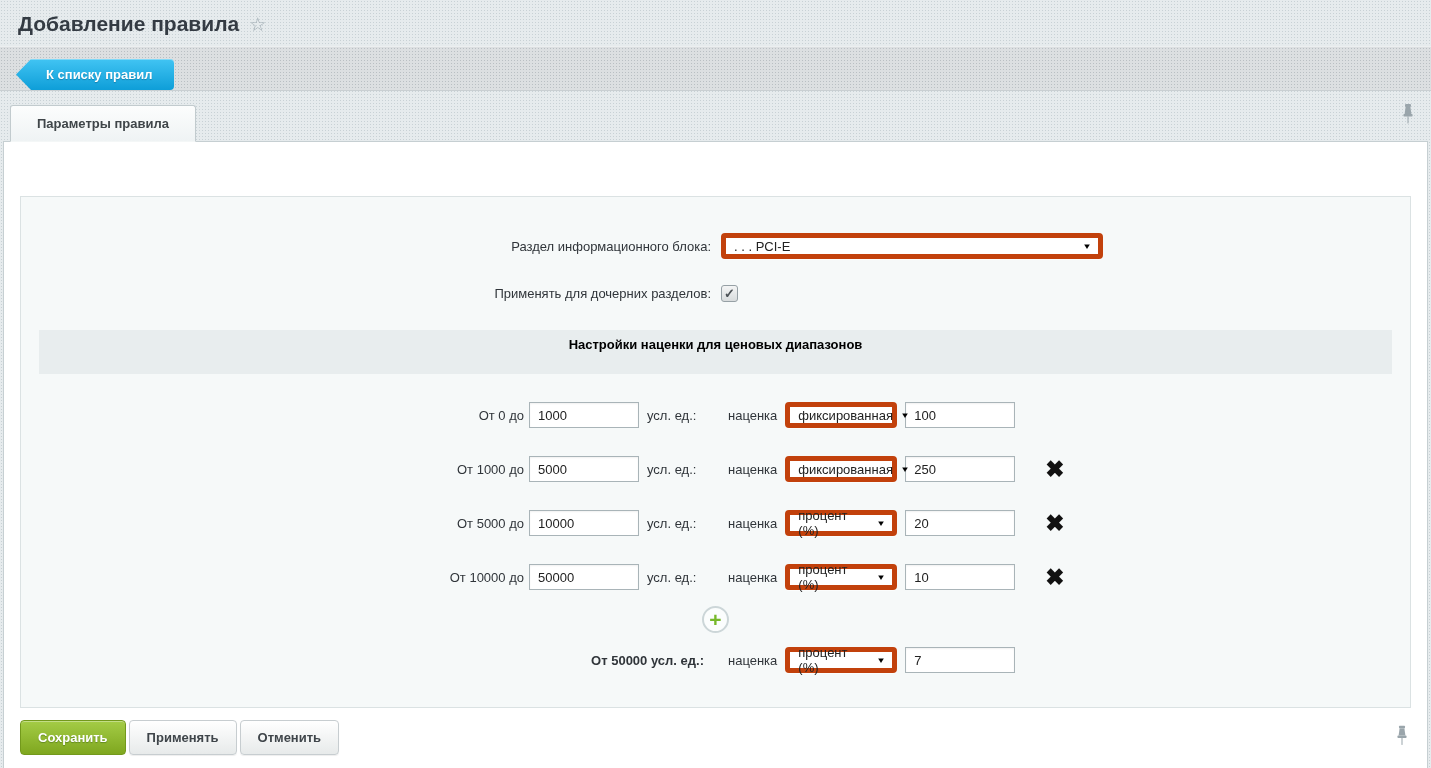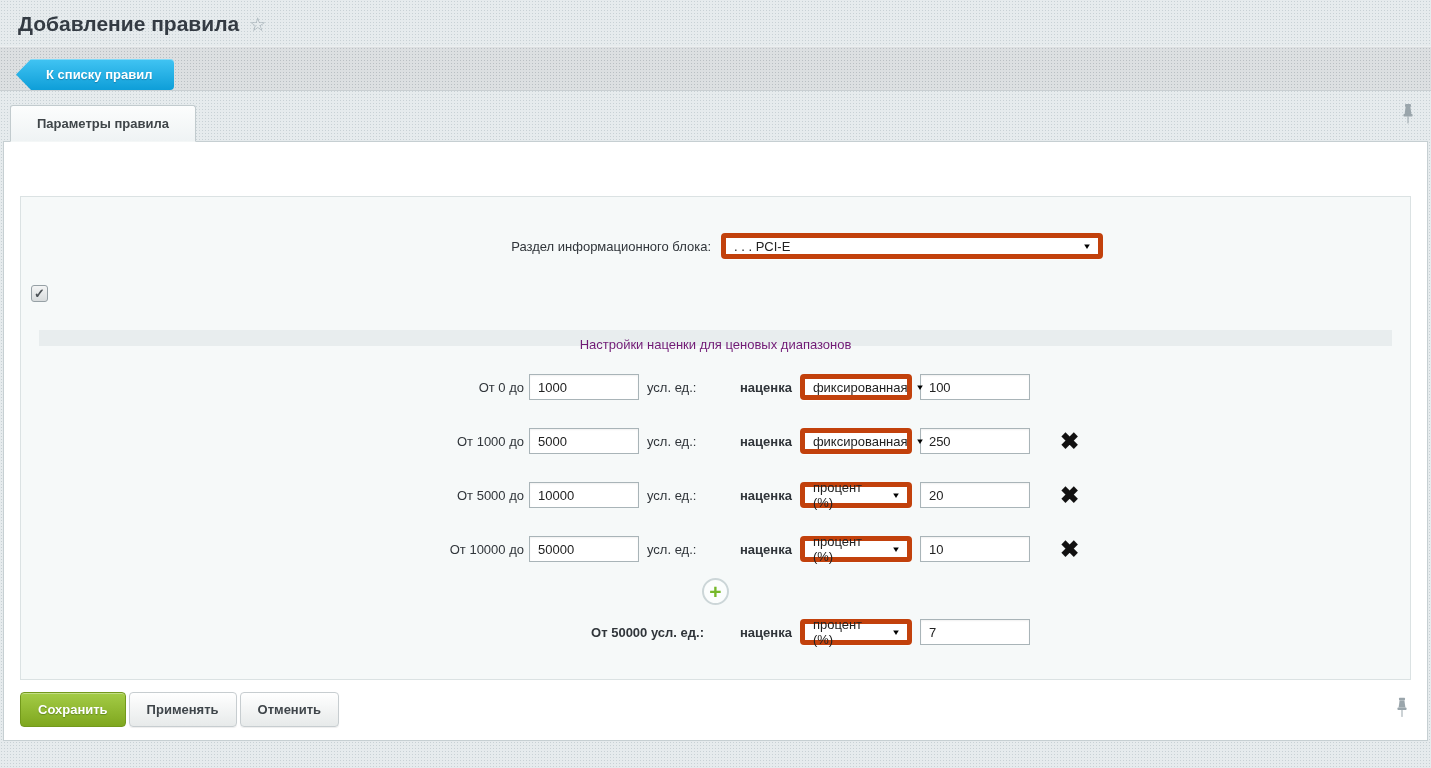--- a/index.html
+++ b/index.html
@@ -73,29 +73,29 @@
   .big-select { width: 382px; margin-left: 10px; }
 
   .checkbox {
     width: 17px; height: 17px; margin-left: 10px; border: 1px solid #96a0a5; border-radius: 3px;
     background: linear-gradient(#f4f5f5, #d8dcdd); cursor: pointer;
     display: flex; align-items: center; justify-content: center;
   }
   .checkbox .check { font-size: 13px; font-weight: bold; color: #4d5357; line-height: 1; }
 
   .section-bar {
-    margin: 28px 18px 0; height: 16px; line-height: 30px; background: #e8edee;
-    text-align: center; font-size: 13px; font-weight: normal; color: #701a75;
+    margin: 28px 18px 0; height: 44px; line-height: 30px; background: #e8edee;
+    text-align: center; font-size: 13px; font-weight: bold; color: #000000;
   }
 
   .price-row { display: flex; align-items: center; margin-top: 28px; font-size: 13px; }
   .range-label { width: 508px; text-align: right; padding-right: 5px; flex: none; }
   .range-input { width: 110px; flex: none; }
   .units { margin-left: 8px; width: 57px; flex: none; }
-  .markup-word { margin-left: 36px; flex: none; font-weight: bold; }
+  .markup-word { margin-left: 24px; flex: none; }
   .type-select { width: 112px; margin-left: 8px; flex: none; }
   .value-input { width: 110px; margin-left: 8px; flex: none; }
   .remove-btn {
     margin-left: 30px; border: none; background: transparent; cursor: pointer;
     font-size: 23px; font-weight: bold; color: #111; line-height: 1; padding: 0;
   }
   .last-label { width: 683px; text-align: right; flex: none; font-weight: bold; }
 
   .add-row-wrap { display: flex; justify-content: center; margin-top: 16px; }
   .add-btn {
@@ -150,20 +150,21 @@
 
       <div class="form-row">
         <span class="flabel">Раздел информационного блока:</span>
         <div class="selectbox big-select">
           <span>. . . PCI-E</span>
           <span class="arrow">▼</span>
         </div>
       </div>
 
       <div class="form-row">
+        <span class="flabel">Применять для дочерних разделов:</span>
         <div class="checkbox">
           <span class="check">✓</span>
         </div>
       </div>
 
       <div class="section-bar">Настройки наценки для ценовых диапазонов</div>
 
       <div class="price-row">
         <span class="range-label">От 0 до</span>
         <input class="txt range-input" value="1000" style="">

